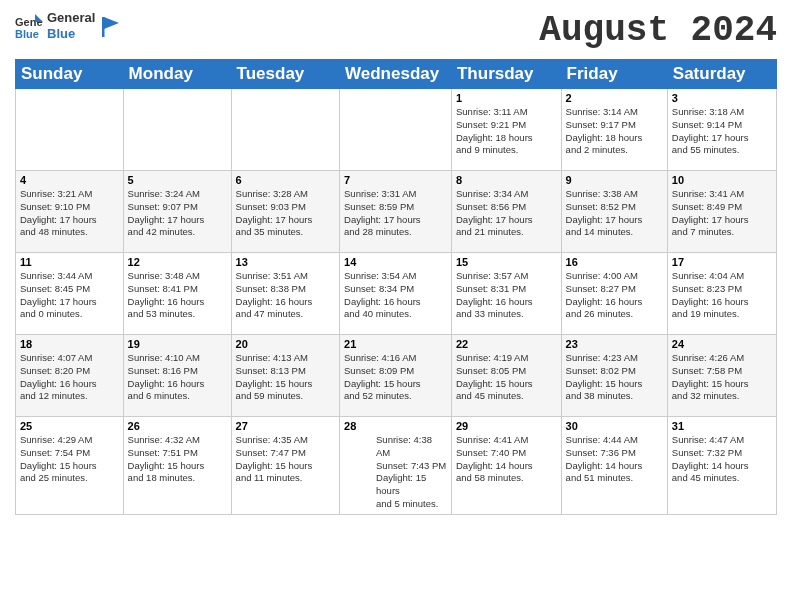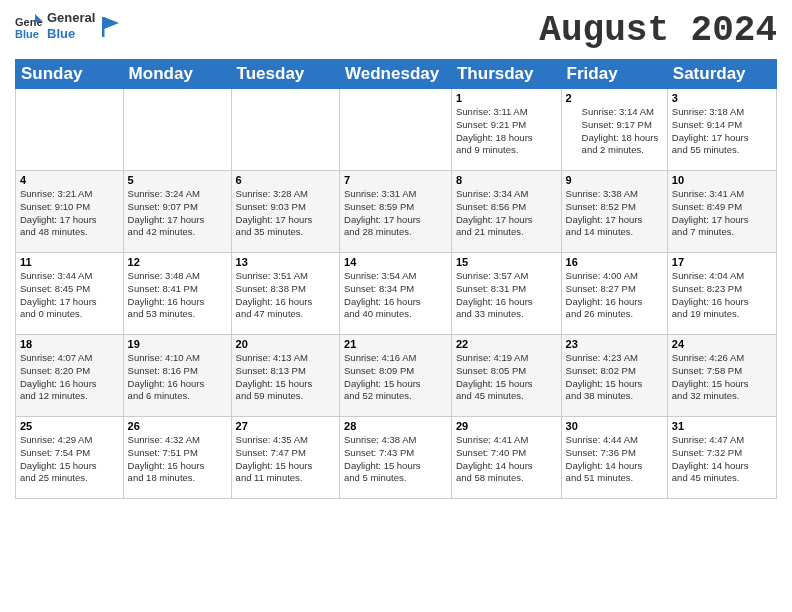--- a/index.html
+++ b/index.html
@@ -130,21 +130,21 @@
           <td class="empty"></td>
           <td>
             <span class="day-num">1</span>
             <div class="day-info" style="white-space: pre-line;">Sunrise: 3:11 AM
 Sunset: 9:21 PM
 Daylight: 18 hours
 and 9 minutes.</div>
           </td>
           <td>
             <span class="day-num">2</span>
-            <div class="day-info" style="white-space: pre-line; margin-left: 16px;">Sunrise: 3:14 AM
+            <div class="day-info" style="white-space: pre-line;">Sunrise: 3:14 AM
 Sunset: 9:17 PM
 Daylight: 18 hours
 and 2 minutes.</div>
           </td>
           <td>
             <span class="day-num">3</span>
             <div class="day-info" style="white-space: pre-line;">Sunrise: 3:18 AM
 Sunset: 9:14 PM
 Daylight: 17 hours
 and 55 minutes.</div>
@@ -320,21 +320,21 @@
           </td>
           <td>
             <span class="day-num">27</span>
             <div class="day-info" style="white-space: pre-line;">Sunrise: 4:35 AM
 Sunset: 7:47 PM
 Daylight: 15 hours
 and 11 minutes.</div>
           </td>
           <td>
             <span class="day-num">28</span>
-            <div class="day-info" style="white-space: pre-line;">Sunrise: 4:38 AM
+            <div class="day-info" style="white-space: pre-line; margin-left: 32px;">Sunrise: 4:38 AM
 Sunset: 7:43 PM
 Daylight: 15 hours
 and 5 minutes.</div>
           </td>
           <td>
             <span class="day-num">29</span>
             <div class="day-info" style="white-space: pre-line;">Sunrise: 4:41 AM
 Sunset: 7:40 PM
 Daylight: 14 hours
 and 58 minutes.</div>

